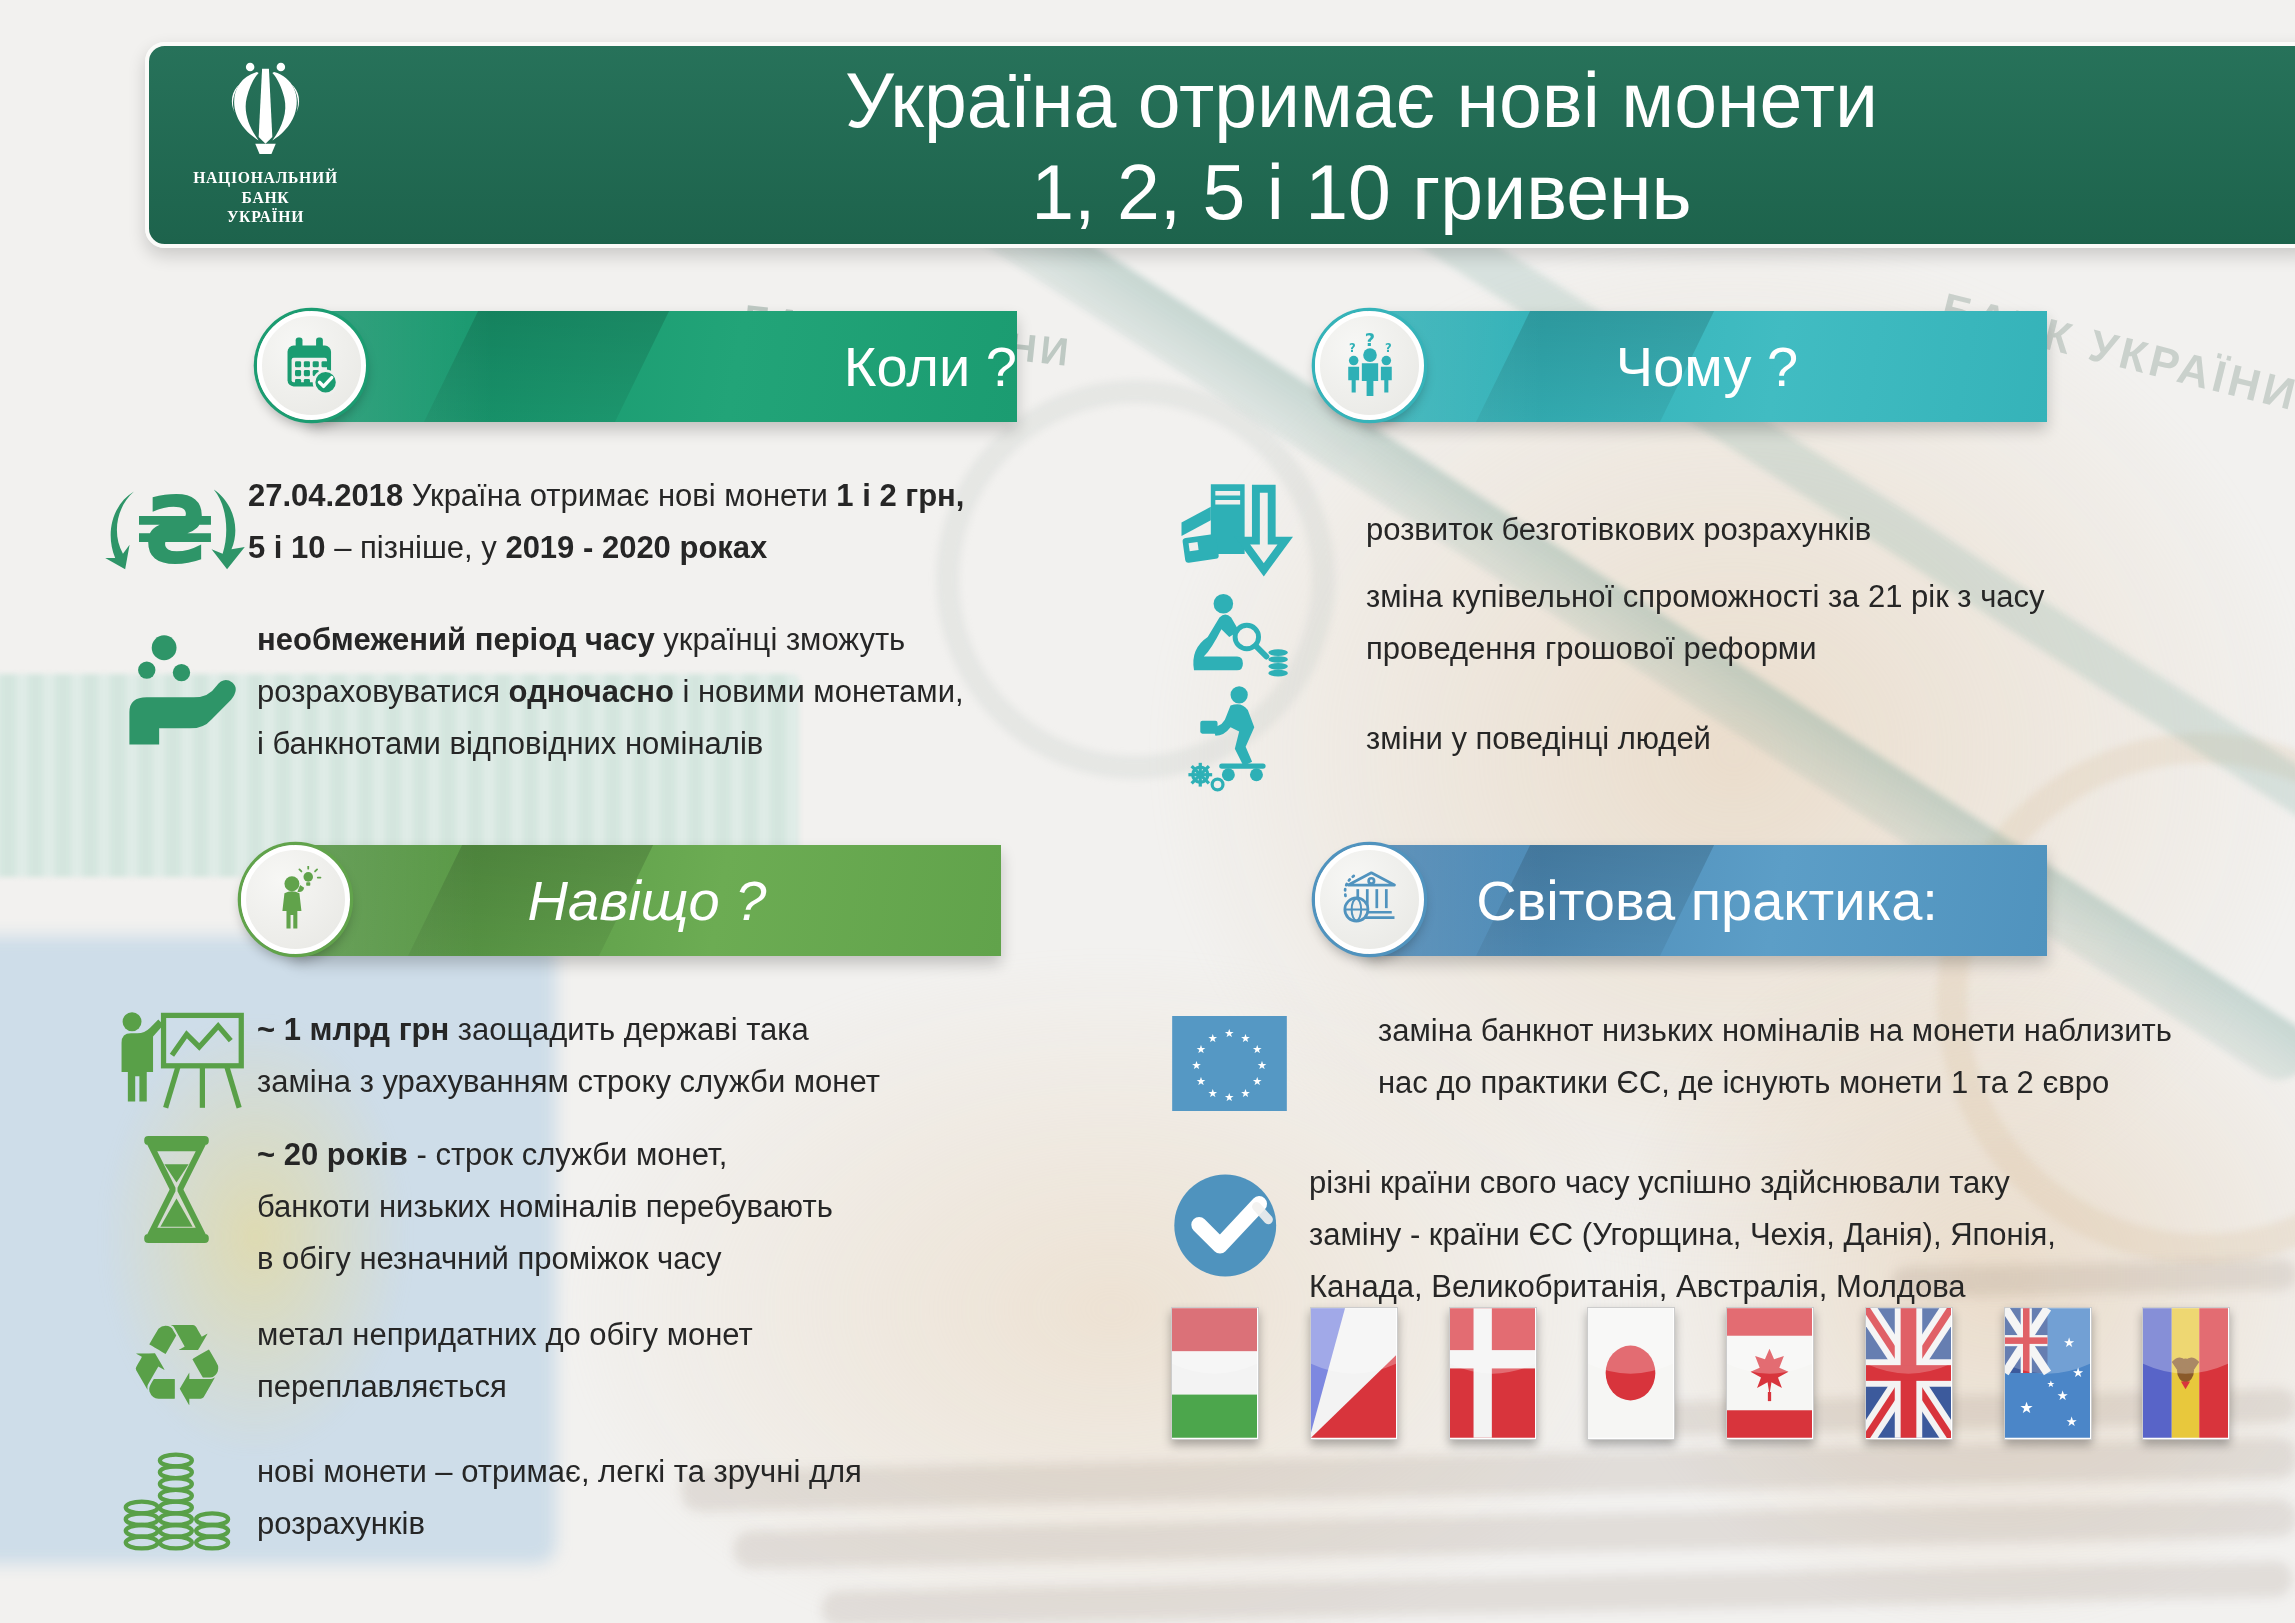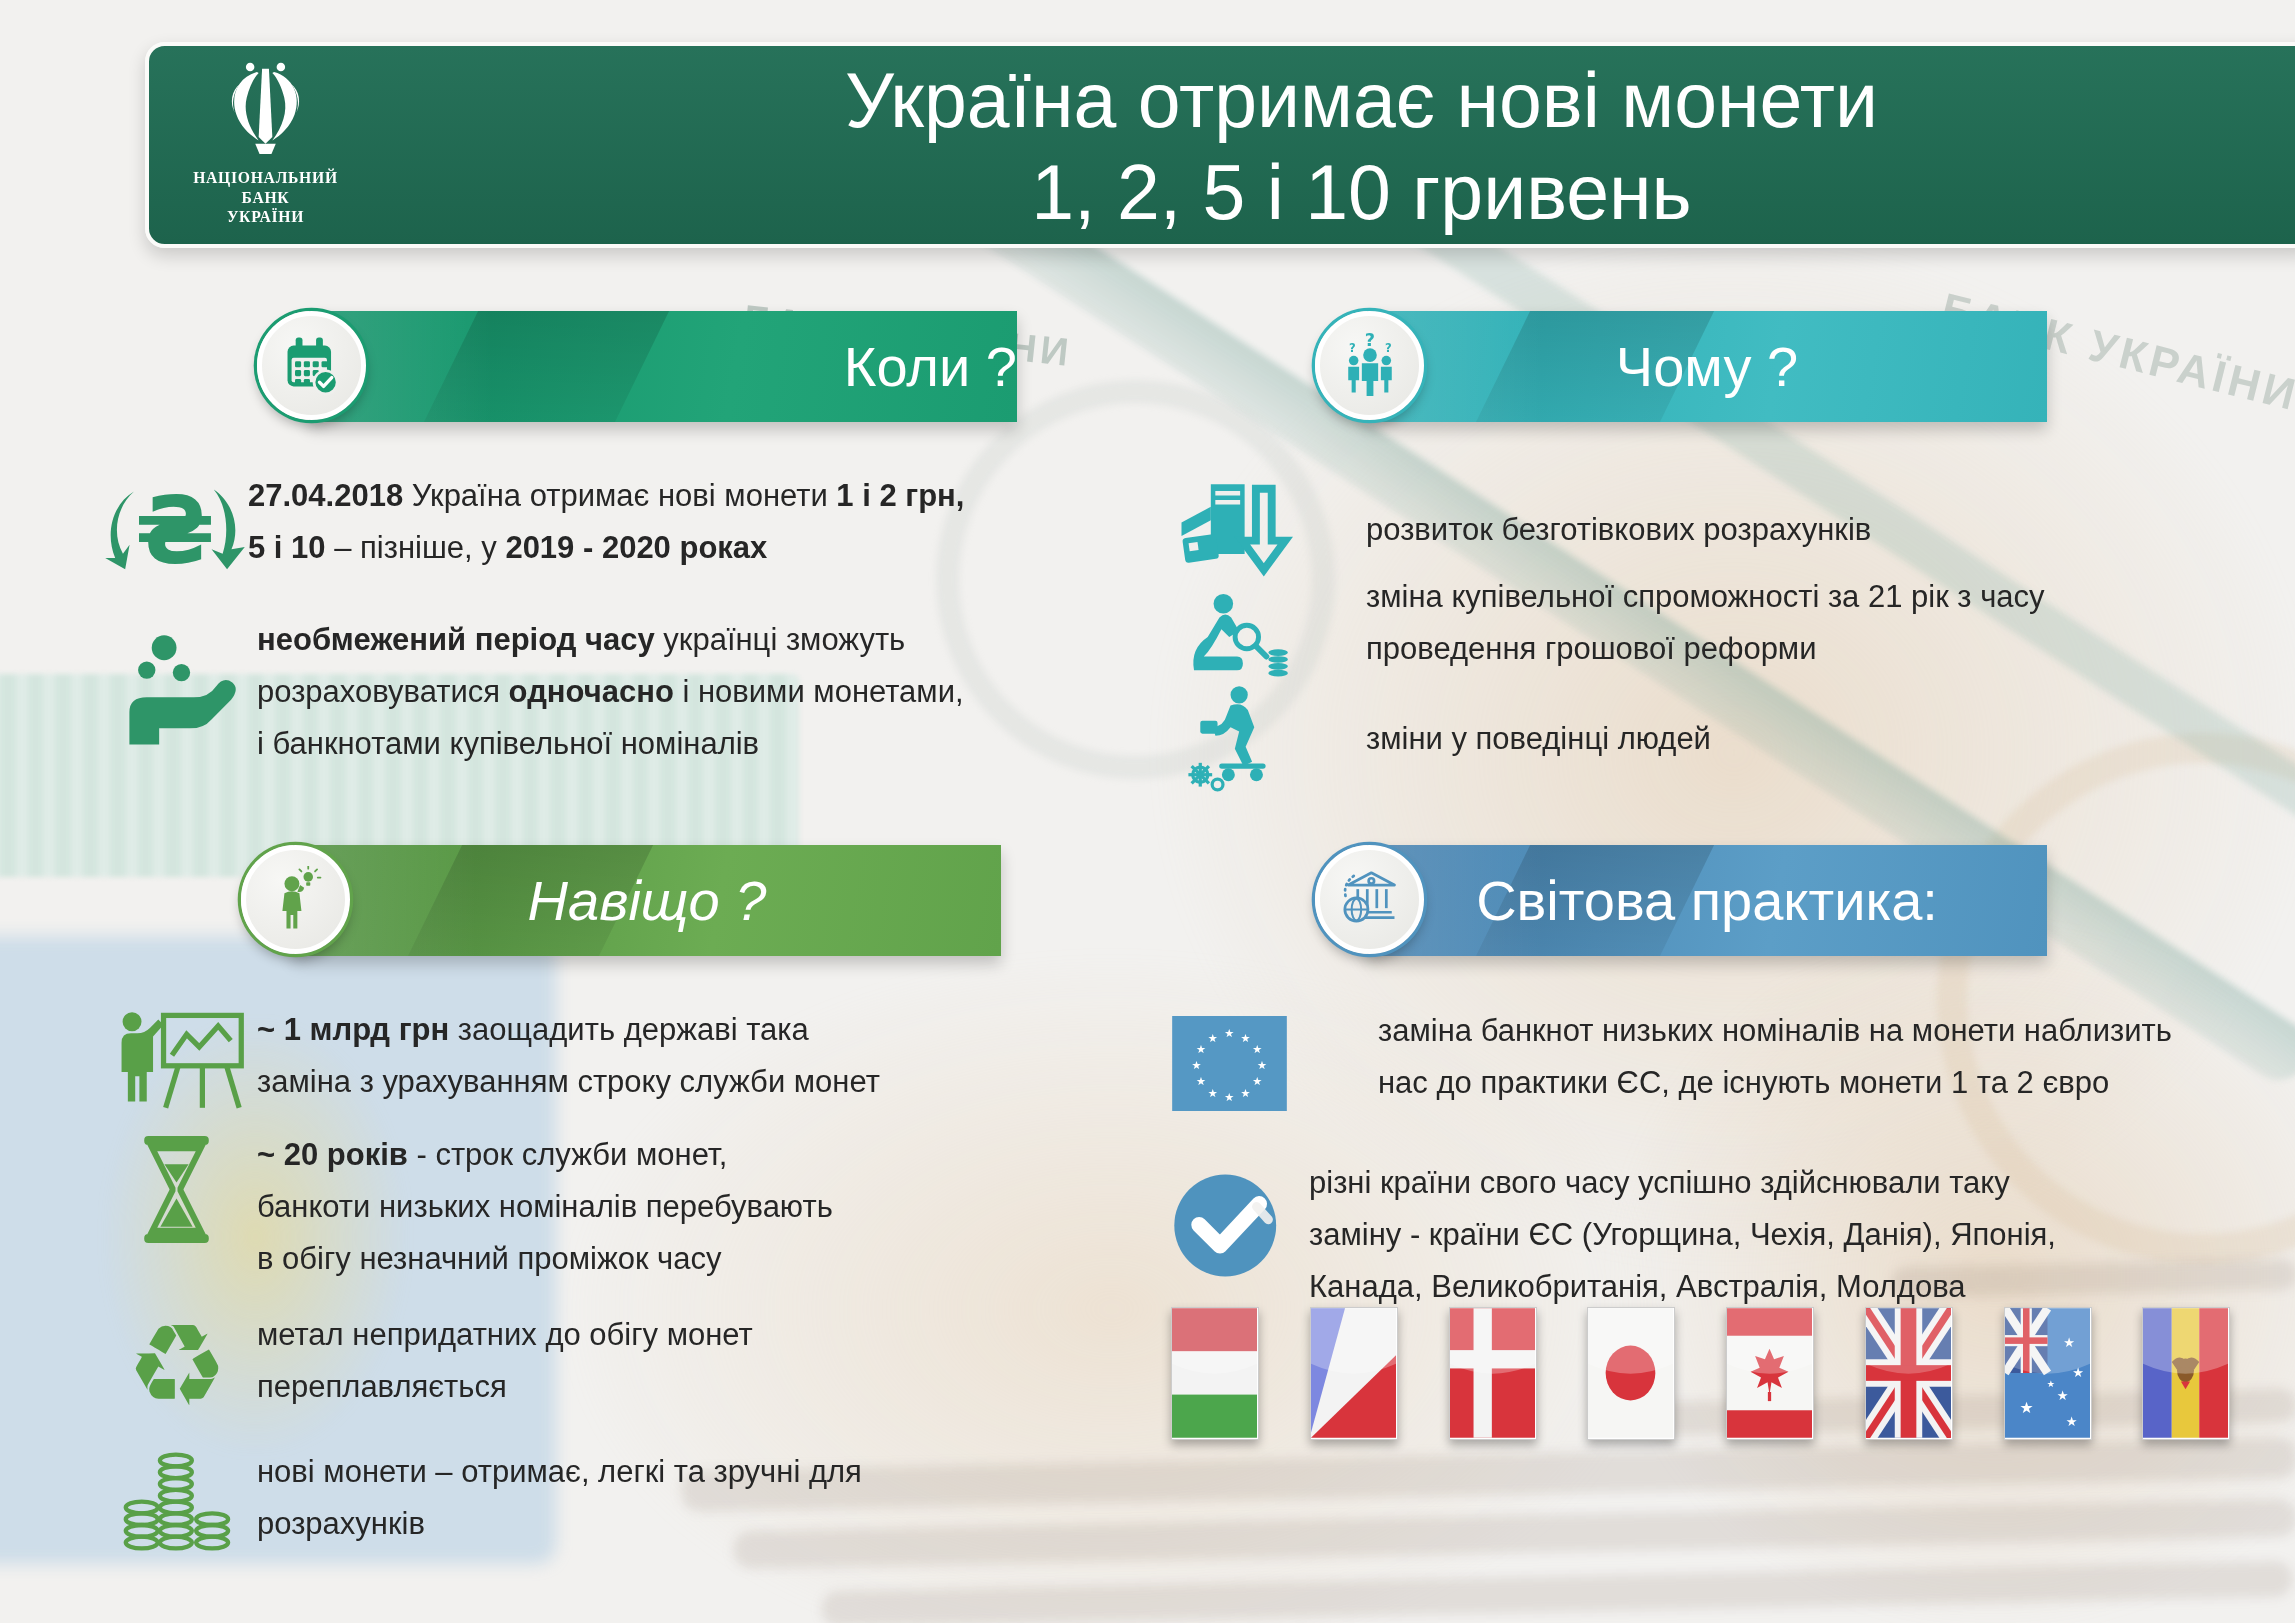--- a/index.html
+++ b/index.html
@@ -254,21 +254,21 @@
         <circle cx="38" cy="14" r="10"></circle>
         <circle cx="24" cy="32" r="7"></circle>
         <circle cx="52" cy="34" r="7"></circle>
         <path d="M10,92 L10,66 Q10,54 24,54 L62,54 Q74,54 80,45 Q86,37 93,42 Q99,47 92,56 L76,72 Q70,79 59,79 L34,79 L34,92 Z"></path>
       </g>
     </svg>
   </div>
   <div class="item-txt" style="left:257px;top:614px;">
     <div><span class="b">необмежений період часу </span><span>українці зможуть</span></div>
     <div><span>розраховуватися </span><span class="b">одночасно </span><span>і новими монетами,</span></div>
-    <div><span>і банкнотами купівельної номіналів</span></div>
+    <div><span>і банкнотами відповідних номіналів</span></div>
   </div>
 
   <div class="item-icon" style="left:1170px;top:472px;width:137px;height:118px;">
     <svg width="124" height="108" viewBox="0 0 110 95">
       <g fill="#2eb0b6">
         <path d="M30,6 h30 v62 h-30 z" rx="4"></path>
         <rect x="34" y="12" width="22" height="4" fill="#efefed"></rect>
         <rect x="34" y="20" width="22" height="4" fill="#efefed"></rect>
         <path d="M4,40 l26,-14 v12 l-26,14 z"></path>
         <rect x="6" y="52" width="30" height="22" rx="3" transform="rotate(-8 21 63)"></rect>

